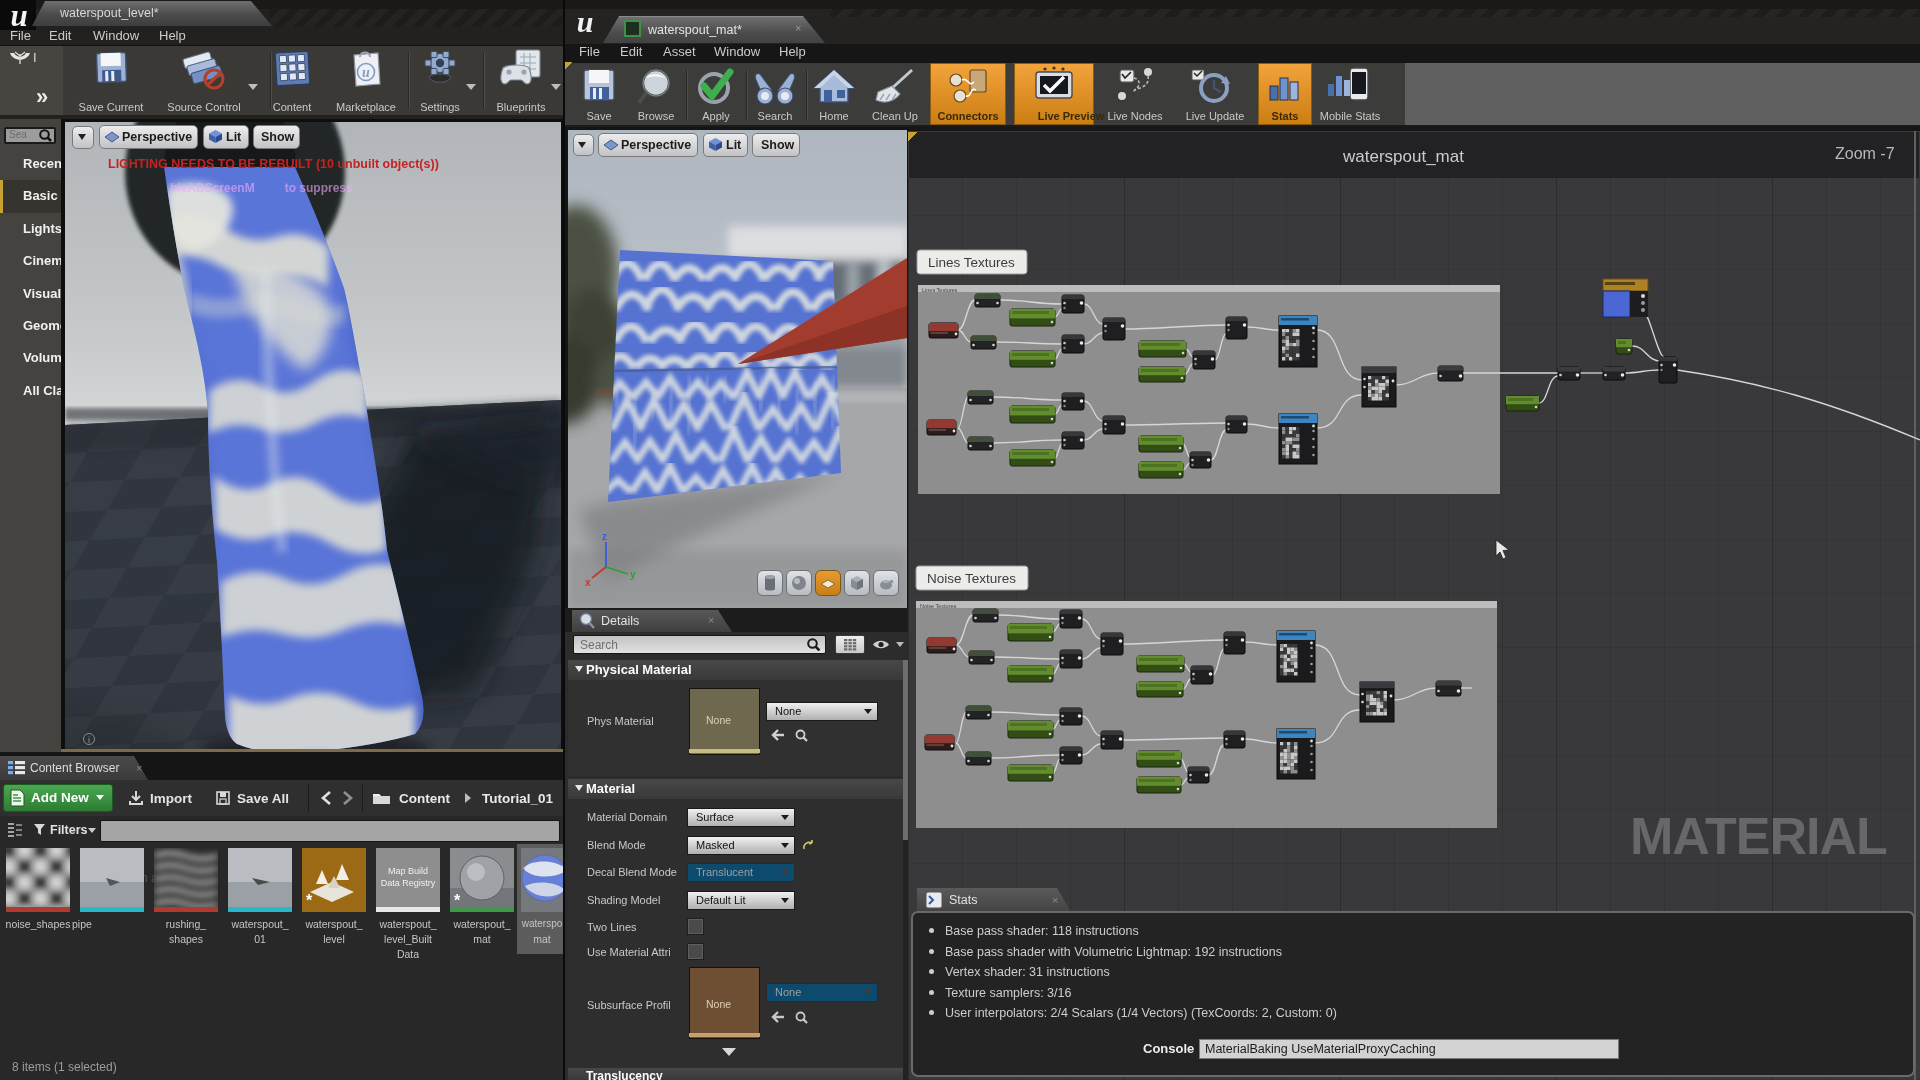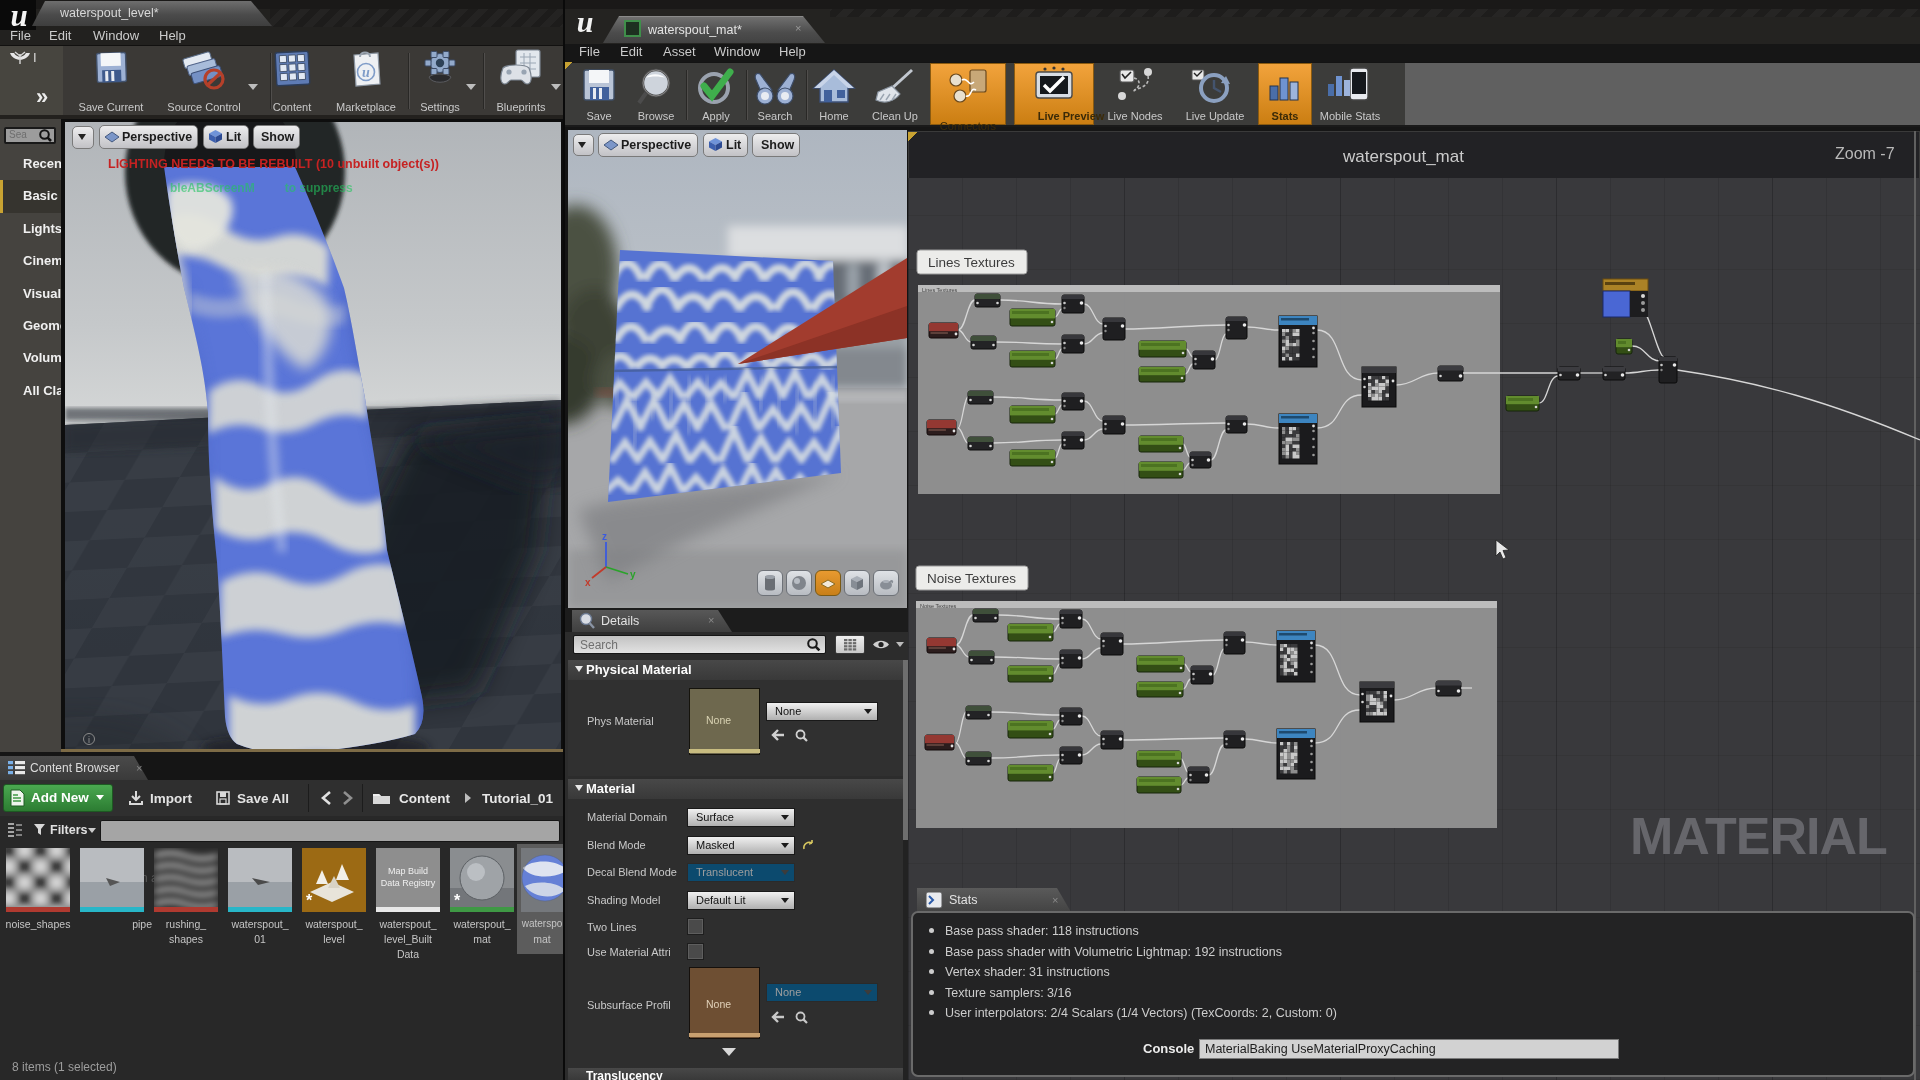--- a/index.html
+++ b/index.html
@@ -214,21 +214,21 @@
 <div class="vp-btn" style="left:203px;top:125px;width:46px;height:24px;"></div>
 <svg class="abs" style="left:208px;top:129px" width="15" height="15" viewBox="0 0 15 15">
       <path d="M7.5 1 L14 4.5 L7.5 8 L1 4.5 Z" fill="#6f93d8"></path>
       <path d="M1 4.5 L7.5 8 L7.5 14 L1 10.5 Z" fill="#3c5fae"></path>
       <path d="M14 4.5 L7.5 8 L7.5 14 L14 10.5 Z" fill="#2c4a92"></path>
     </svg>
 <div class="abs" style="left:226px;top:130px;color:#1c1c1c;font-size:12.5px;font-weight:bold">Lit</div>
 <div class="vp-btn" style="left:253px;top:125px;width:47px;height:24px;"></div>
 <div class="abs" style="left:261px;top:130px;color:#1c1c1c;font-size:12.5px;font-weight:bold">Show</div>
 <div class="abs" style="left:108px;top:157px;width:400px;color:#c62222;font-size:12.5px;font-weight:bold;">LIGHTING NEEDS TO BE REBUILT (10 unbuilt object(s))</div>
-<div class="abs" style="left:170px;top:181px;width:300px;color:#22c55e;font-size:12px;font-weight:bold;opacity:0.6">bleABScreenM&nbsp;&nbsp;&nbsp;&nbsp;&nbsp;&nbsp;&nbsp;&nbsp;&nbsp;to suppress</div>
+<div class="abs" style="left:170px;top:181px;width:300px;color:#f0abfc;font-size:12px;font-weight:bold;opacity:0.6">bleABScreenM&nbsp;&nbsp;&nbsp;&nbsp;&nbsp;&nbsp;&nbsp;&nbsp;&nbsp;to suppress</div>
 <div class="abs" style="left:83px;top:733px;width:12px;height:12px;border:1px solid #8a8a8a;border-radius:50%;color:#999;font-size:9px;text-align:center;line-height:12px;">i</div>
 <div class="abs" style="left:0;top:752px;width:563px;height:328px;background:#282828"></div>
 <div class="abs" style="left:0;top:752px;width:563px;height:28px;background:#151515"></div>
 <div class="abs" style="left:0;top:756px;width:148px;height:24px;background:linear-gradient(#4a4a4a,#3a3a3a);clip-path:polygon(0 0,134px 0,148px 24px,0 24px);"></div>
 <svg class="abs" style="left:8px;top:760px" width="17" height="16" viewBox="0 0 17 16">
       <rect x="0" y="1" width="5" height="3.2" fill="#7ab0e8"></rect>
       <rect x="0" y="6" width="5" height="3.2" fill="#7ab0e8"></rect>
       <rect x="0" y="11" width="5" height="3.2" fill="#7ab0e8"></rect>
       <rect x="7" y="1" width="10" height="3.2" fill="#e8e8e8"></rect>
       <rect x="7" y="6" width="10" height="3.2" fill="#e8e8e8"></rect>
@@ -364,21 +364,21 @@
       <rect x="0" y="59" width="64" height="5" fill="#3f9945"></rect>
     </svg>
 <svg class="abs" style="left:521px;top:848px" width="42" height="64" viewBox="0 0 42 64">
       <rect width="42" height="64" fill="#75787c"></rect>
       <circle cx="24" cy="30" r="23" fill="#6580d6"></circle>
       <path d="M2 20 C12 10 38 12 46 22 C38 30 10 32 2 20 Z" fill="#e8ecf2" opacity="0.92"></path>
       <path d="M4 38 C16 32 36 34 44 42 C34 52 12 50 4 38 Z" fill="#dfe4ea" opacity="0.85"></path>
       <circle cx="24" cy="30" r="23" fill="none" stroke="#4c5a84" stroke-width="0.8" opacity="0.5"></circle>
     </svg>
 <div class="abs" style="left:-2px;top:918px;width:80px;text-align:center;color:#c5c5c5;font-size:10.5px;">noise_shapes</div>
-<div class="abs" style="left:72px;top:918px;width:80px;text-align:right;color:#c5c5c5;font-size:10.5px;">pipe</div>
+<div class="abs" style="left:72px;top:918px;width:80px;text-align:left;color:#c5c5c5;font-size:10.5px;">pipe</div>
 <div class="abs" style="left:146px;top:918px;width:80px;text-align:center;color:#c5c5c5;font-size:10.5px;">rushing_</div>
 <div class="abs" style="left:146px;top:933px;width:80px;text-align:center;color:#c5c5c5;font-size:10.5px;">shapes</div>
 <div class="abs" style="left:220px;top:918px;width:80px;text-align:center;color:#c5c5c5;font-size:10.5px;">waterspout_</div>
 <div class="abs" style="left:220px;top:933px;width:80px;text-align:center;color:#c5c5c5;font-size:10.5px;">01</div>
 <div class="abs" style="left:294px;top:918px;width:80px;text-align:center;color:#c5c5c5;font-size:10.5px;">waterspout_</div>
 <div class="abs" style="left:294px;top:933px;width:80px;text-align:center;color:#c5c5c5;font-size:10.5px;">level</div>
 <div class="abs" style="left:368px;top:918px;width:80px;text-align:center;color:#c5c5c5;font-size:10.5px;">waterspout_</div>
 <div class="abs" style="left:368px;top:933px;width:80px;text-align:center;color:#c5c5c5;font-size:10.5px;">level_Built</div>
 <div class="abs" style="left:368px;top:948px;width:80px;text-align:center;color:#c5c5c5;font-size:10.5px;">Data</div>
 <div class="abs" style="left:442px;top:918px;width:80px;text-align:center;color:#c5c5c5;font-size:10.5px;">waterspout_</div>
@@ -454,21 +454,21 @@
       <path d="M8 34 L12 28 M14 34 L18 28 M20 34 L24 28" stroke="#9aa4b0" stroke-width="1.4"></path>
     </svg>
 <div class="tbl" style="left:866px;top:110px;width:58px;">Clean Up</div>
 <div class="abs" style="left:930px;top:63px;width:76px;height:62px;background:linear-gradient(#f2a33c,#cb7e12);border:1px solid #8a5a10;"></div>
 <svg class="abs" style="left:946px;top:66px" width="44" height="40" viewBox="0 0 44 40">
       <rect x="24" y="4" width="16" height="22" rx="2" fill="#c8a878" stroke="#6a4a20" stroke-width="1.2"></rect>
       <circle cx="10" cy="14" r="6" fill="#e8e0d0" stroke="#6a4a20" stroke-width="1.2"></circle>
       <circle cx="14" cy="30" r="6" fill="#e8e0d0" stroke="#6a4a20" stroke-width="1.2"></circle>
       <path d="M16 14 C22 10 22 22 28 16 M20 30 C26 32 24 20 30 24" stroke="#fff" stroke-width="1.6" fill="none"></path>
     </svg>
-<div class="tbl" style="left:930px;top:120px;width:76px;color:#3a2a08;font-weight:normal;text-align:center;">Connectors</div>
+<div class="tbl" style="left:930px;top:110px;width:76px;color:#3a2a08;font-weight:bold;text-align:center;">Connectors</div>
 <div class="abs" style="left:1014px;top:63px;width:80px;height:62px;background:linear-gradient(#f2a33c,#cb7e12);border:1px solid #8a5a10;"></div>
 <svg class="abs" style="left:1032px;top:66px" width="44" height="40" viewBox="0 0 44 40">
       <rect x="4" y="6" width="36" height="26" rx="3" fill="#d8dde4" stroke="#4a4a4a" stroke-width="1.4"></rect>
       <rect x="8" y="10" width="28" height="18" fill="#15181c"></rect>
       <path d="M12 19 L18 25 L32 11" stroke="#fff" stroke-width="3.4" fill="none"></path>
       <circle cx="13" cy="3" r="1.6" fill="#333"></circle>
       <circle cx="22" cy="2" r="1.6" fill="#333"></circle>
       <circle cx="31" cy="3" r="1.6" fill="#333"></circle>
     </svg>
 <div class="tbl" style="left:1031px;top:110px;width:80px;color:#3a2a08;font-weight:bold;">Live Preview</div>

